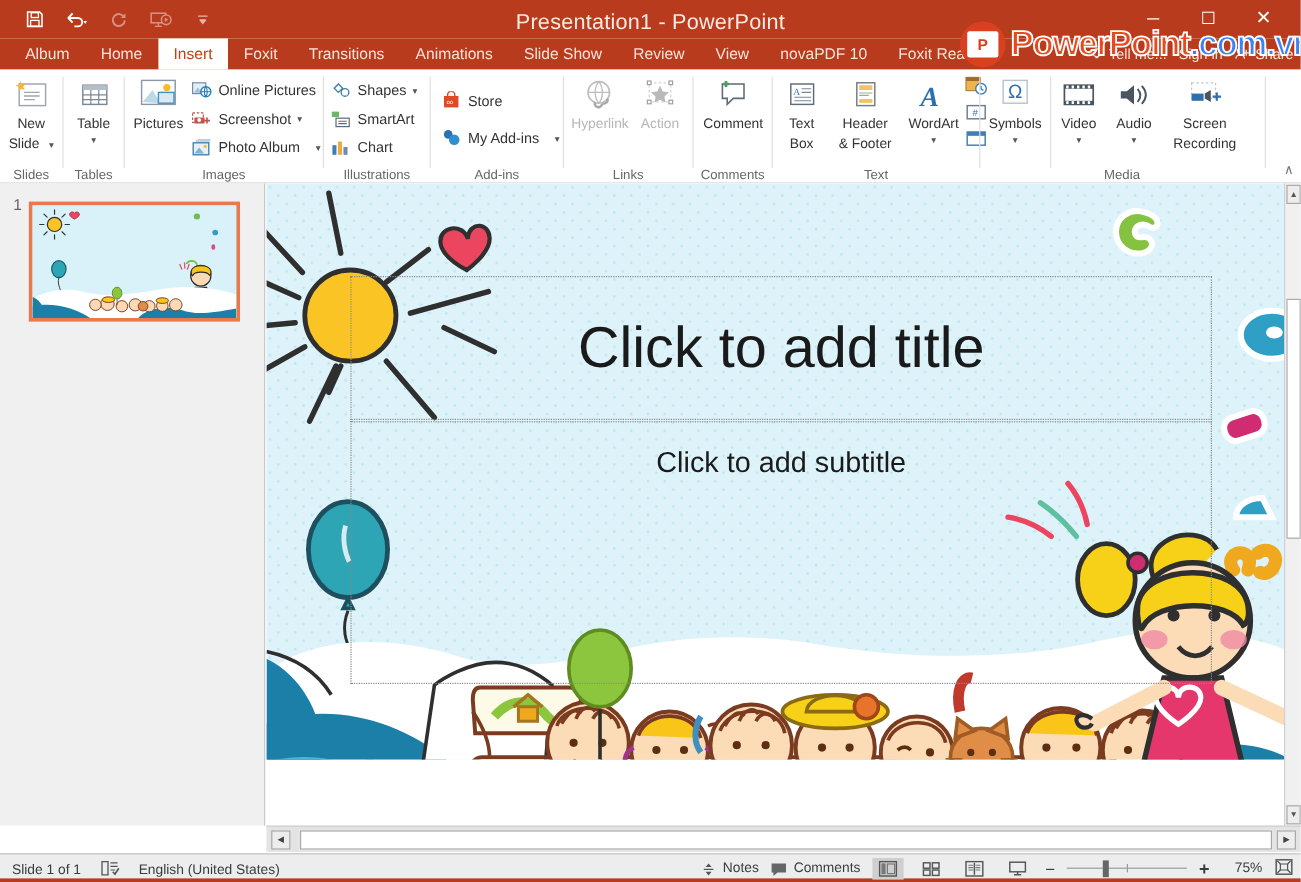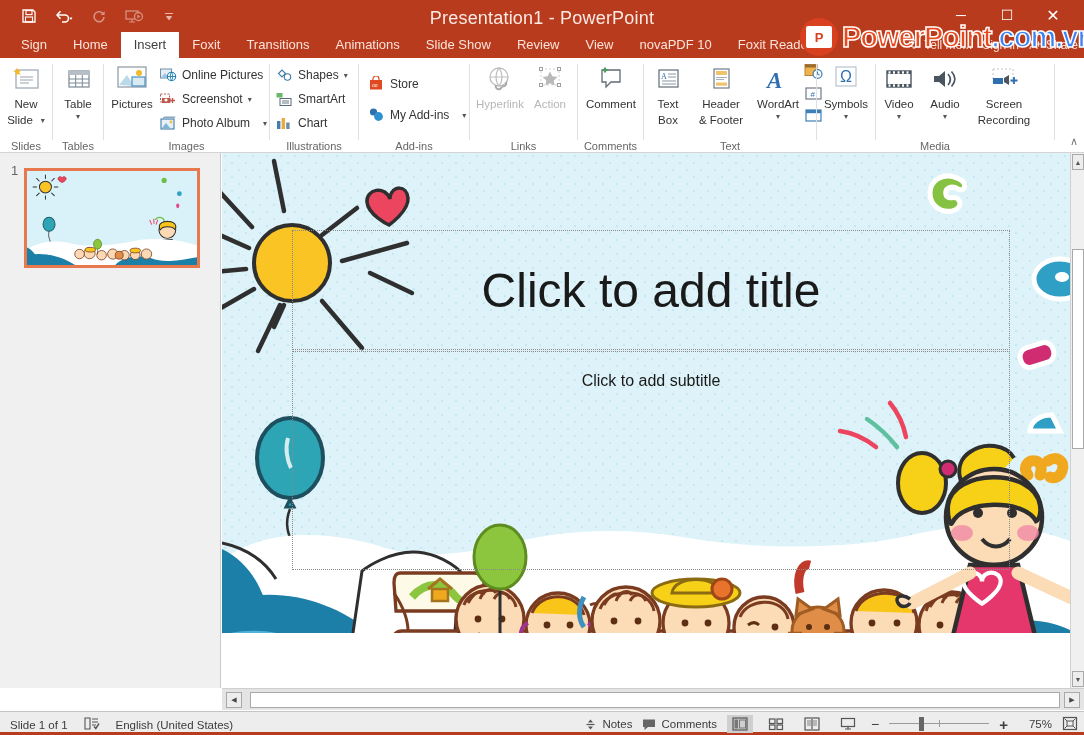--- a/index.html
+++ b/index.html
@@ -30,21 +30,21 @@
   
   .tabstrip {
     position: absolute; left: 0; top: 32px; width: 1084px; height: 26px;
     background: #b83b1d;
   }
   .tabs { position: absolute; left: 8px; top: 0; display: flex; height: 26px; align-items: stretch; }
   .tab {
     padding: 0 13px; height: 26px; line-height: 26px; font-size: 13px;
     color: #fbe3da; white-space: nowrap;
   }
-  .tab.active { background: #ffffff; color: #404040; }
+  .tab.active { background: #ffffff; color: #c2410c; }
   .tabright { position: absolute; right: 6px; top: 0; height: 26px; display: flex; align-items: center; gap: 10px; font-size: 12px; color: #fbe3da; }
   .tellme { display: flex; align-items: center; gap: 4px; }
   .sharebtn { display: flex; align-items: center; gap: 4px; }
 
   
   .watermark {
     position: absolute; left: 800px; top: 18px; display: flex; align-items: center; gap: 4px;
     pointer-events: none;
   }
   .wm-badge {
@@ -108,21 +108,21 @@
     border: 1px dotted #8a8a8a;
     display: flex; align-items: center; justify-content: center;
   }
   .ph-title span { font-size: 48px; color: #1a1a1a; font-weight: normal; }
   .ph-sub {
     position: absolute; left: 70px; top: 198px; width: 718px; height: 219px;
     border: 1px dotted #8a8a8a;
   }
   .ph-sub span {
     position: absolute; left: 0; top: 20px; width: 100%; text-align: center;
-    font-size: 16px; color: #1a1a1a;
+    font-size: 24px; color: #1a1a1a;
   }
 
   
   .vscroll { position: absolute; right: 0; top: 0; width: 14px; height: 535px; background: #f0f0f0; border-left: 1px solid #d0d0d0; }
   .vthumb { position: absolute; left: 1px; top: 96px; width: 12px; height: 200px; background: #fff; border: 1px solid #a9a9a9; }
   .varrow { position: absolute; left: 1px; width: 12px; height: 16px; background: #ededed; border: 1px solid #a9a9a9; display: flex; align-items: center; justify-content: center; font-size: 7px; color: #555; }
   .hscroll { position: absolute; left: 222px; top: 535px; width: 862px; height: 22px; background: #e4e4e4; border-top: 1px solid #cfcfcf; }
   .harrow { position: absolute; top: 3px; width: 16px; height: 16px; background: #ededed; border: 1px solid #a9a9a9; display: flex; align-items: center; justify-content: center; font-size: 7px; color: #444; }
   .hthumb { position: absolute; left: 28px; top: 3px; width: 810px; height: 16px; background: #fff; border: 1px solid #a9a9a9; }
 
@@ -189,21 +189,21 @@
 
     <div class="wincontrols">
       <div class="wc">─</div>
       <div class="wc">☐</div>
       <div class="wc close">✕</div>
     </div>
   </div>
 
   <div class="tabstrip">
     <div class="tabs">
-      <div class="tab">Sign</div>
+      <div class="tab">Album</div>
       <div class="tab">Home</div>
       <div class="tab active">Insert</div>
       <div class="tab">Foxit</div>
       <div class="tab">Transitions</div>
       <div class="tab">Animations</div>
       <div class="tab">Slide Show</div>
       <div class="tab">Review</div>
       <div class="tab">View</div>
       <div class="tab">novaPDF 10</div>
       <div class="tab">Foxit Reader</div>

